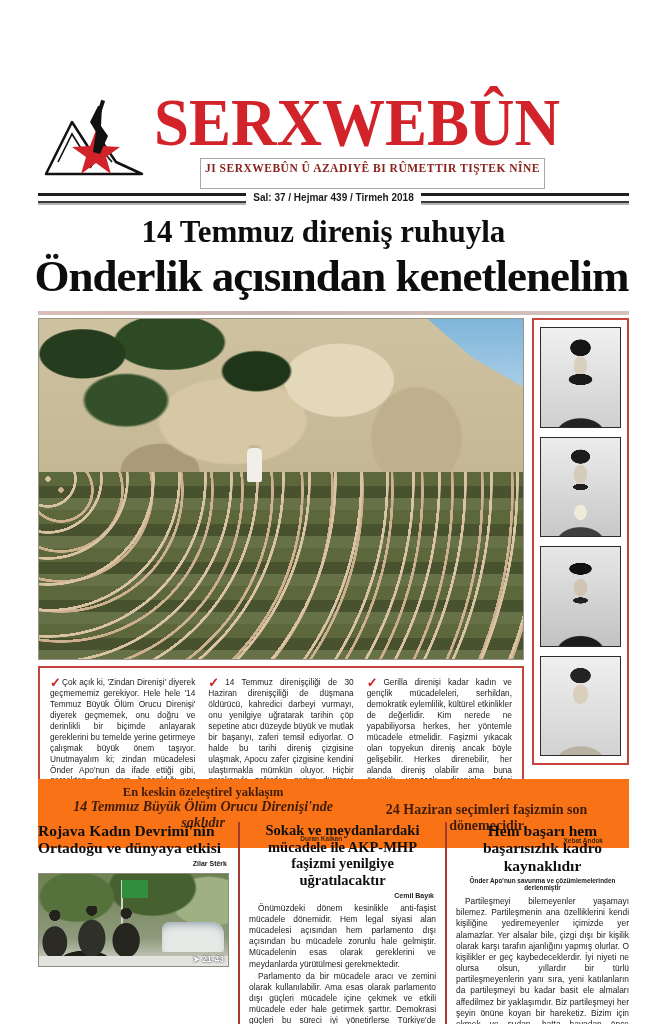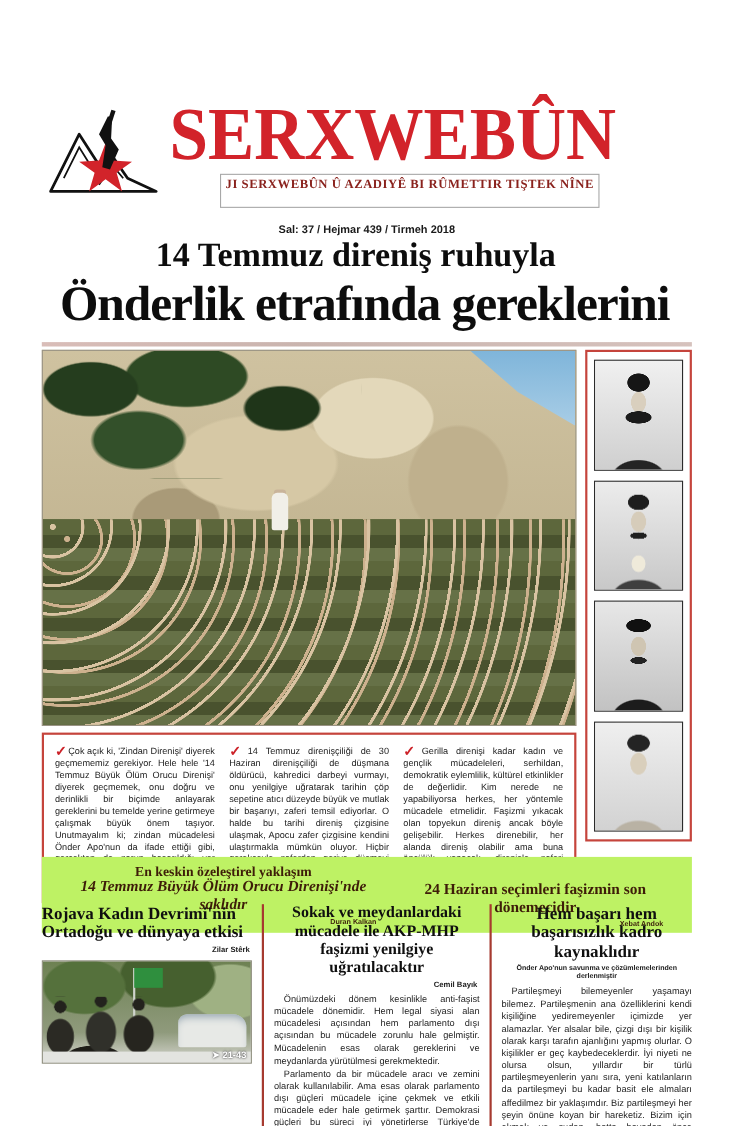--- a/index.html
+++ b/index.html
@@ -11,21 +11,21 @@
   .logo{width:116px;height:90px;flex:0 0 auto;}
   .mast-right{flex:1;display:flex;flex-direction:column;align-items:flex-start;}
   .paper-title{font-family:"Liberation Serif",serif;font-weight:bold;color:#d2232a;
                font-size:63px;line-height:.92;text-align:center;letter-spacing:0;
                transform:scaleY(1.08);transform-origin:top;white-space:nowrap;}
   .tagline-box{margin:8px 2px 0 46px;border:1px solid #a8a8a8;padding:3px 4px 14px;
                text-align:center;font-family:"Liberation Serif",serif;font-weight:bold;
                font-size:11.5px;color:#8a221d;letter-spacing:.5px;white-space:nowrap;}
 
   
-  .issue-bar{position:absolute;left:38px;right:34px;top:192px;display:flex;align-items:center;gap:7px;flex-direction:column;}
+  .issue-bar{position:absolute;left:38px;right:34px;top:192px;display:flex;align-items:center;gap:7px;}
   .bar-line{flex:1;height:5px;border-top:3px solid #1f1f1f;border-bottom:2px solid #3a3a3a;
             box-shadow:0 2px 0 #b5b5b5;}
   .issue-text{font-size:10px;font-weight:bold;color:#1a1a1a;white-space:nowrap;}
 
   
   .kicker{position:absolute;left:0;right:16px;top:214px;text-align:center;
           font-family:"Liberation Serif",serif;font-weight:bold;font-size:31px;color:#0d0d0d;}
   .main-head{position:absolute;left:0;right:0;top:250px;text-align:center;
              font-family:"Liberation Serif",serif;font-weight:bold;font-size:45px;
              letter-spacing:-1px;color:#0d0d0d;}
@@ -96,21 +96,21 @@
       radial-gradient(17px 9px at 50% 22%,#101010 0 64%,transparent 68%),
       radial-gradient(38px 28px at 50% 108%,#1c1c1c 0 62%,transparent 66%),
       linear-gradient(#e7e7e7,#c2c2c2);}
   .p4::before{background:
       radial-gradient(12px 16px at 50% 38%,#d9cfbc 0 60%,transparent 64%),
       radial-gradient(16px 12px at 50% 19%,#242424 0 62%,transparent 66%),
       radial-gradient(38px 26px at 50% 108%,#b9b2a4 0 62%,transparent 66%),
       linear-gradient(#efefef,#d2d2d2);}
 
   
-  .yellow-band{position:absolute;left:38px;right:34px;top:779px;background:#bef264;
+  .yellow-band{position:absolute;left:38px;right:34px;top:779px;background:#f97316;
                display:flex;padding:6px 12px 4px;box-sizing:border-box;}
   .band-cell{font-family:"Liberation Serif",serif;color:#3d1d08;}
   .band-left{width:54%;text-align:center;}
   .band-right{width:46%;text-align:center;padding-top:4px;margin-top:13px;}
   .band-l1{font-size:12.5px;font-weight:bold;line-height:1.15;}
   .band-l2{font-size:14px;font-weight:bold;line-height:1.15;font-style:italic;}
   .band-title{font-size:14px;font-weight:bold;line-height:1.15;}
   .band-byline{font-family:"Liberation Sans",sans-serif;font-size:6.5px;font-weight:bold;
                color:#40260e;text-align:right;padding:3px 14px 0 0;}
 
@@ -175,21 +175,21 @@
     </div>
   </div>
 
   <div class="issue-bar">
     <div class="bar-line"></div>
     <div class="issue-text">Sal: 37 / Hejmar 439 / Tirmeh 2018</div>
     <div class="bar-line"></div>
   </div>
 
   <div class="kicker">14 Temmuz direniş ruhuyla</div>
-  <div class="main-head">Önderlik etrafında gereklerini</div>
+  <div class="main-head">Önderlik açısından kenetlenelim</div>
   <div class="head-rule"></div>
 
   <div class="main-grid">
     <div class="left-col">
 
       <div class="photo-main">
         <div class="ph-rock"></div>
         <div class="ph-trees"></div>
         <div class="ph-sky"></div>
         <div class="ph-crowd"></div>

